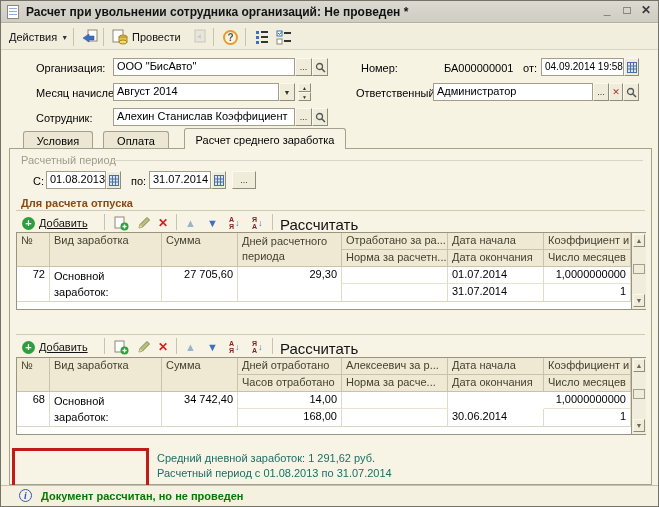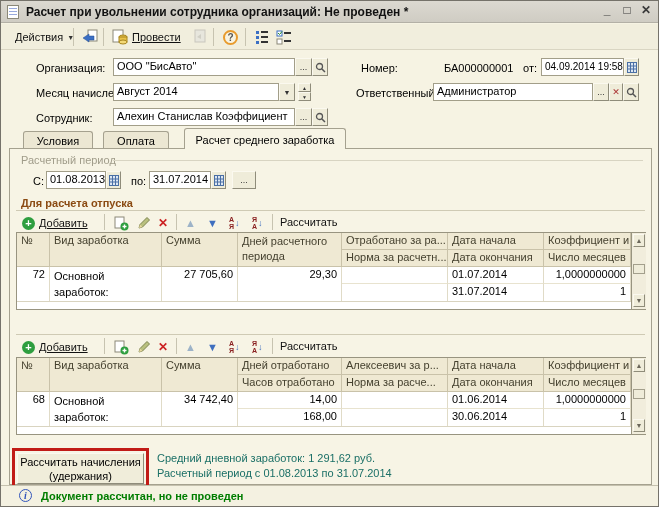--- a/index.html
+++ b/index.html
@@ -17,21 +17,21 @@
   .inp{position:absolute;background:#fff;border:1px solid #a29e89;font-size:11px;padding:1px 3px;white-space:nowrap;overflow:hidden;color:#000;}
   .sqbtn{position:absolute;background:#efecd9;border:1px solid;border-color:#fbf9ef #8f8c7a #8f8c7a #fbf9ef;font-size:9px;text-align:center;color:#333;display:flex;align-items:center;justify-content:center;}
   .tab{position:absolute;background:#ece7d3;border:1px solid #a5a18f;border-bottom:none;border-radius:3px 3px 0 0;font-size:11px;text-align:center;padding-top:3px;}
   .tab.active{background:#f7f4e5;z-index:5;}
   .panel{position:absolute;left:8px;top:147px;width:643px;height:337px;border:1px solid #a5a18f;background:#f7f4e5;}
   .grp-lbl{position:absolute;font-size:11px;color:#a09c8a;}
   .grp-line{position:absolute;height:1px;background:#d8d4c2;}
   .sec-title{position:absolute;font-size:11px;font-weight:bold;color:#8a4a12;white-space:nowrap;}
   .sec-line{position:absolute;height:1px;background:#cfcab4;}
   .ttb{position:absolute;height:20px;}
-  .ttb-txt{position:absolute;top:3px;font-size:11px;color:#111;white-space:nowrap;}
+  .ttb-txt{position:absolute;top:3px;font-size:15px;color:#111;white-space:nowrap;}
   .tbl{position:absolute;border:1px solid #989480;background:#fff;}
   .th{position:absolute;background:#efe9d3;border-right:1px solid #c9c2a9;border-bottom:1px solid #c9c2a9;font-size:11px;color:#45412f;padding:1px 4px;overflow:hidden;white-space:nowrap;}
   .td{position:absolute;font-size:11px;color:#000;padding:1px 4px;overflow:hidden;white-space:nowrap;border-right:1px solid #e0dbc7;}
   .td.num{text-align:right;}
   .sb{position:absolute;width:15px;background:#f1eddc;border-left:1px solid #989480;}
   .sb-btn{position:absolute;left:1px;width:12px;height:13px;background:#efecd9;border:1px solid;border-color:#fbf9ef #8f8c7a #8f8c7a #fbf9ef;font-size:7px;color:#6b675a;text-align:center;line-height:12px;}
   .sb-thumb{position:absolute;left:1px;width:12px;height:10px;background:#efecd9;border:1px solid #a39f8c;}
   .icon16{width:16px;height:16px;display:inline-block;}
   .addcircle{width:13px;height:13px;border-radius:50%;background:#2e9e3f;color:#fff;font-size:11px;line-height:12px;text-align:center;font-weight:bold;display:inline-block;}
   .arrow-up{color:#9db3c8;font-size:11px;}
@@ -55,33 +55,33 @@
 
   <div class="titlebar">
     <span class="title-icon"></span>
     <span class="title-text">Расчет при увольнении сотрудника организаций: Не проведен *</span>
     <span class="win-btn" style="right:42px;">_</span>
     <span class="win-btn" style="right:22px;">□</span>
     <span class="win-btn" style="right:3px;">✕</span>
   </div>
 
   <div class="toolbar">
-    <div class="tb-item" style="left:11px;">
+    <div class="tb-item" style="left:5px;">
       <span>Действия</span>
       <span style="font-size:7px;margin-left:4px;color:#333;">▼</span>
     </div>
     <div class="tb-sep" style="left:72px;"></div>
     <div class="tb-item" style="left:78px;">
       <svg class="icon16" viewBox="0 0 16 16">
         <rect x="6" y="1" width="9" height="11" fill="#fff" stroke="#8b8878"></rect>
         <polygon points="1,9 7,5 7,7 12,7 12,11 7,11 7,13" fill="#3b6fc4" stroke="#274f92" stroke-width="0.5"></polygon>
       </svg>
     </div>
     <div class="tb-sep" style="left:102px;"></div>
-    <div class="tb-item" style="left:108px;text-decoration:underline;">
+    <div class="tb-item" style="left:108px;">
       <svg class="icon16" viewBox="0 0 16 16">
         <rect x="1" y="1" width="10" height="12" fill="#fff" stroke="#8b8878"></rect>
         <ellipse cx="11" cy="8" rx="4" ry="2" fill="#e8c24a" stroke="#a8861f"></ellipse>
         <rect x="7" y="8" width="8" height="5" fill="#e8c24a" stroke="#a8861f"></rect>
         <ellipse cx="11" cy="13" rx="4" ry="2" fill="#f3d876" stroke="#a8861f"></ellipse>
       </svg>
       <span style="margin-left:4px;">Провести</span>
     </div>
     <div class="tb-item" style="left:188px;opacity:0.45;">
       <svg class="icon16" viewBox="0 0 16 16">
@@ -353,37 +353,32 @@
     <div class="th" style="left:527px;top:0;width:87px;height:17px;">Коэффициент и...</div>
     <div class="th" style="left:527px;top:17px;width:87px;height:17px;">Число месяцев</div>
 
     <div class="td num" style="left:0;top:34px;width:33px;height:34px;">68</div>
     <div class="td" style="left:33px;top:34px;width:112px;height:34px;white-space:normal;line-height:16px;">Основной заработок: индексируемый</div>
     <div class="td num" style="left:145px;top:34px;width:76px;height:34px;">34 742,40</div>
     <div class="td num" style="left:221px;top:34px;width:104px;height:17px;border-bottom:1px solid #e8e3cf;">14,00</div>
     <div class="td num" style="left:221px;top:51px;width:104px;height:17px;">168,00</div>
     <div class="td" style="left:325px;top:34px;width:106px;height:17px;border-bottom:1px solid #e8e3cf;"></div>
     <div class="td" style="left:325px;top:51px;width:106px;height:17px;"></div>
-    <div class="td" style="left:431px;top:34px;width:96px;height:17px;border-bottom:1px solid #e8e3cf;">01.06.2014</div>
     <div class="td" style="left:431px;top:51px;width:96px;height:17px;">30.06.2014</div>
     <div class="td num" style="left:527px;top:34px;width:87px;height:17px;border-bottom:1px solid #e8e3cf;">1,0000000000</div>
     <div class="td num" style="left:527px;top:51px;width:87px;height:17px;">1</div>
     <div style="position:absolute;left:0;top:68px;width:614px;height:1px;background:#d9d4c0;"></div>
     <div class="sb" style="left:614px;top:0;height:76px;">
       <div class="sb-btn" style="top:1px;">▲</div>
       <div class="sb-thumb" style="top:31px;"></div>
       <div class="sb-btn" style="top:61px;">▼</div>
     </div>
   </div>
 
   <div class="red-box" style="left:11px;top:447px;width:137px;height:40px;"></div>
-  <div class="calc-btn" style="left:16px;top:452px;width:127px;height:31px;">
-    <span>Рассчитать начисления</span>
-    <span>(удержания)</span>
-  </div>
   <span class="teal" style="left:156px;top:451px;">Средний дневной заработок: 1 291,62 руб.</span>
   <span class="teal" style="left:156px;top:466px;">Расчетный период с 01.08.2013 по 31.07.2014</span>
 
   <div class="statusbar">
     <span class="info-icon">i</span>
     <span class="status-text">Документ рассчитан, но не проведен</span>
   </div>
 
 </div>
 

